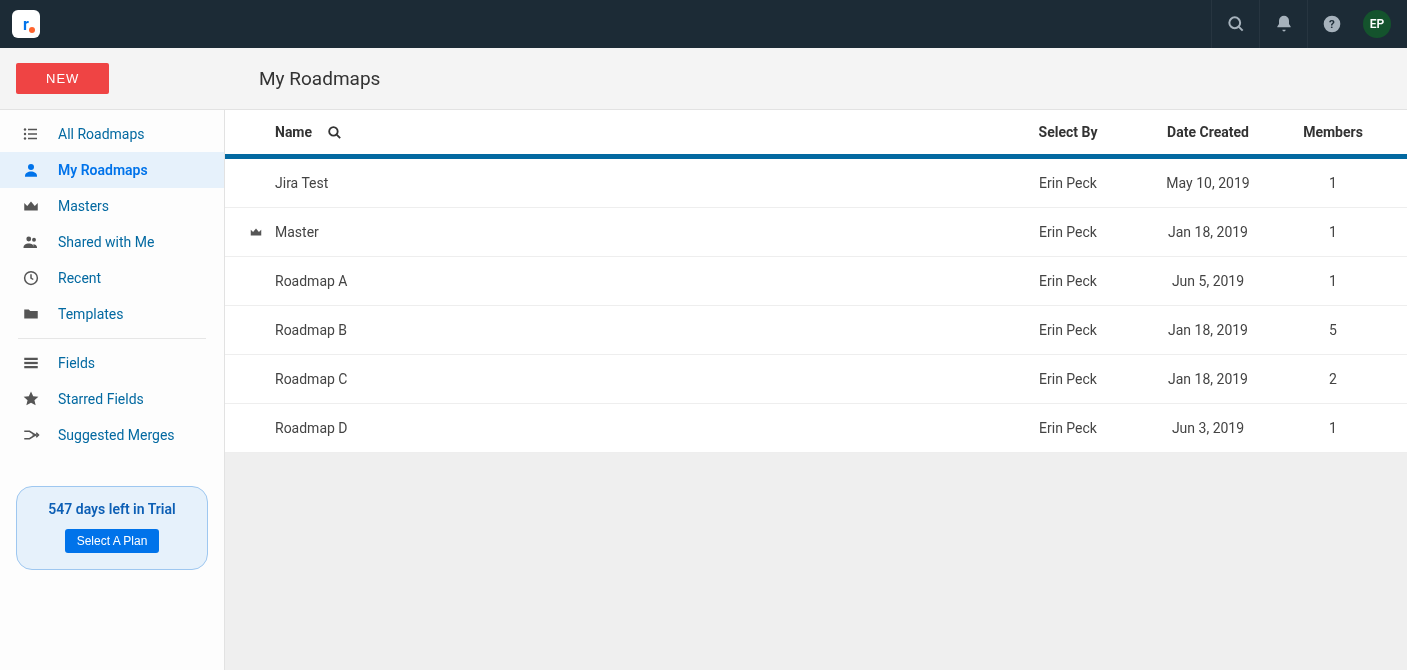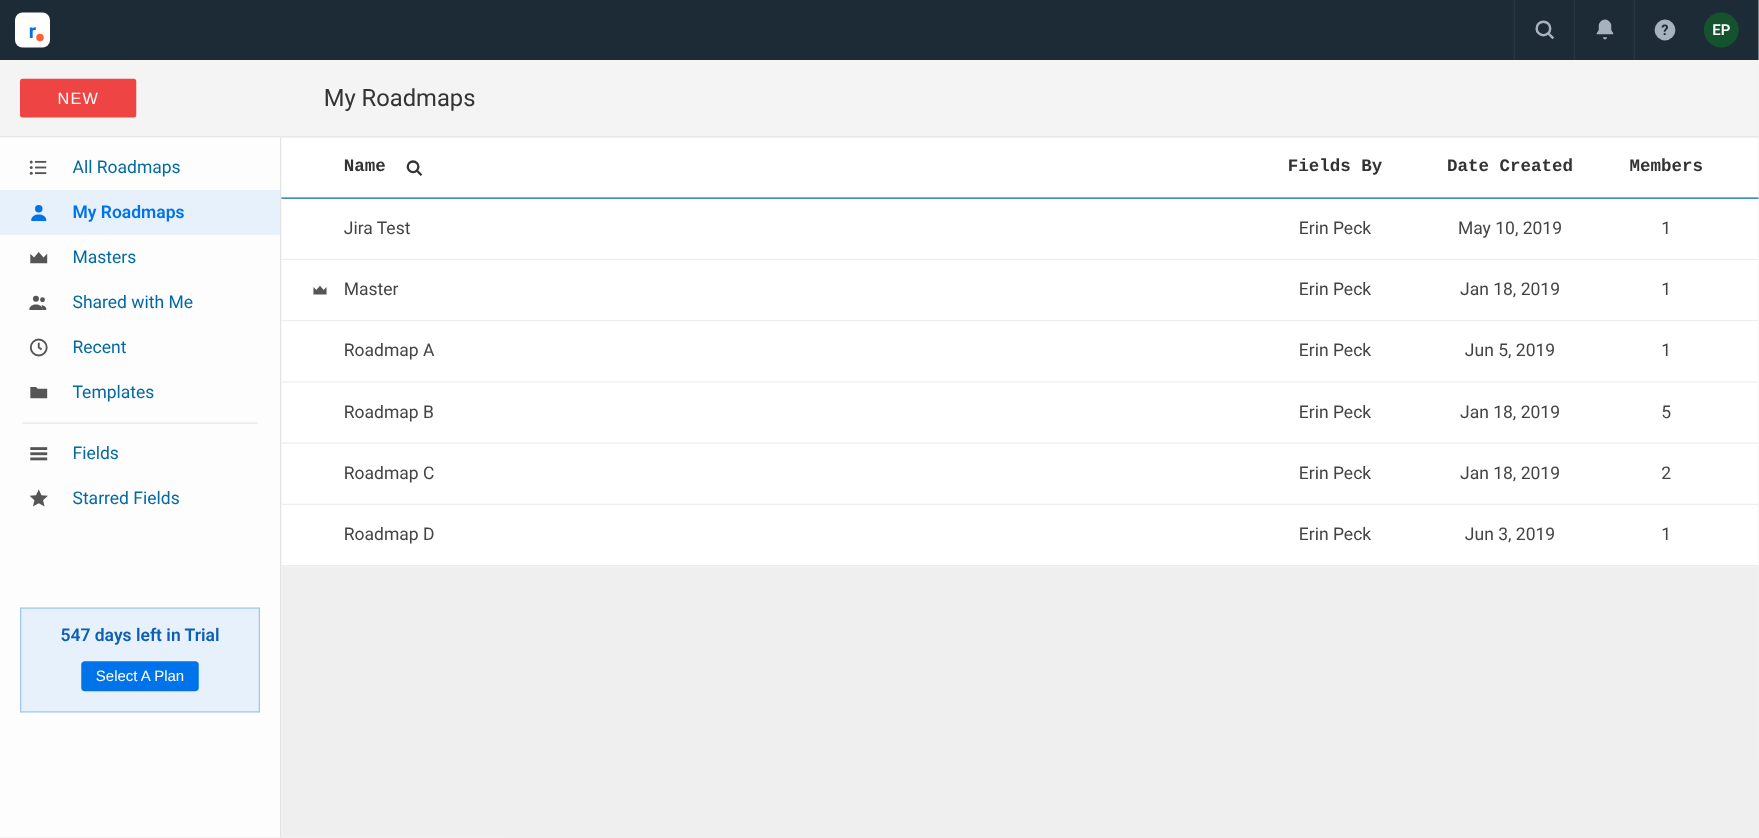--- a/index.html
+++ b/index.html
@@ -118,21 +118,21 @@
     height:1px; background:#e6e6e6; margin:6px 18px;
   }
   .sidebar-bottom{
     margin-top:auto;
     padding:16px;
     padding-bottom:100px;
   }
   .trial-box{
     border:1px solid #9ec7f0;
     background:#e6f1fb;
-    border-radius:0;
+    border-radius:16px;
     text-align:center;
     padding:14px 10px 16px;
   }
   .trial-box .line{
     color:#0d5fb5;
     font-weight:600;
     font-size:14px;
     margin-bottom:12px;
   }
   .trial-box .plan-btn{
@@ -157,22 +157,21 @@
   .row{
     display:flex;
     align-items:center;
     height:49px;
     border-bottom:1px solid #eee;
     padding:0 24px 0 50px;
   }
   .row.header{
     font-weight:700;
     color:#333;
-    border-bottom:1px solid #0369a1;
-    font-family:Liberation Mono, monospace;
+    border-bottom:5px solid #0369a1;
   }
   .row.header .search-small{
     margin-left:14px;
     color:#333;
     cursor:pointer;
   }
   .col-name{ flex:1; display:flex; align-items:center; }
   .col-owner{ width:130px; text-align:center;}
   .col-date{ width:150px; text-align:center;}
   .col-members{ width:100px; text-align:center;}
@@ -295,20 +294,30 @@
         </span>
         <span>Fields</span>
       </div>
       <div class="nav-item">
         <span class="icon">
           <svg width="18" height="18" viewBox="0 0 24 24" fill="currentColor">
               <path d="M12 2l2.9 6.3 6.9.6-5.2 4.6 1.6 6.8L12 16.9 5.8 20.3l1.6-6.8L2.2 8.9l6.9-.6L12 2z"></path>
             </svg>
         </span>
         <span>Starred Fields</span>
+      </div>
+      <div class="nav-item">
+        <span class="icon">
+          <svg width="18" height="18" viewBox="0 0 24 24" fill="none" stroke="currentColor" stroke-width="2">
+              <path d="M3 7h7l8 5-8 5H3"></path>
+              <path d="M14 12h7"></path>
+              <path d="M19 9l3 3-3 3"></path>
+            </svg>
+        </span>
+        <span>Suggested Merges</span>
       </div>
     </div>
 
     <div class="sidebar-bottom">
       <div class="trial-box">
         <div class="line">547 days left in Trial</div>
         <button class="plan-btn">Select A Plan</button>
       </div>
     </div>
   </div>
@@ -318,21 +327,21 @@
       <div class="row header">
         <div class="col-name">
           <span>Name</span>
           <span class="search-small">
             <svg width="17" height="17" viewBox="0 0 24 24" fill="none" stroke="currentColor" stroke-width="2.6">
                 <circle cx="10.5" cy="10.5" r="6"></circle>
                 <line x1="20" y1="20" x2="15" y2="15"></line>
               </svg>
           </span>
         </div>
-        <div class="col-owner">Fields By</div>
+        <div class="col-owner">Select By</div>
         <div class="col-date">Date Created</div>
         <div class="col-members">Members</div>
       </div>
       <div id="rows-mount">
           <div class="row">
             <div class="col-name">
               <span>Jira Test</span>
             </div>
             <div class="col-owner">Erin Peck</div>
             <div class="col-date">May 10, 2019</div>

